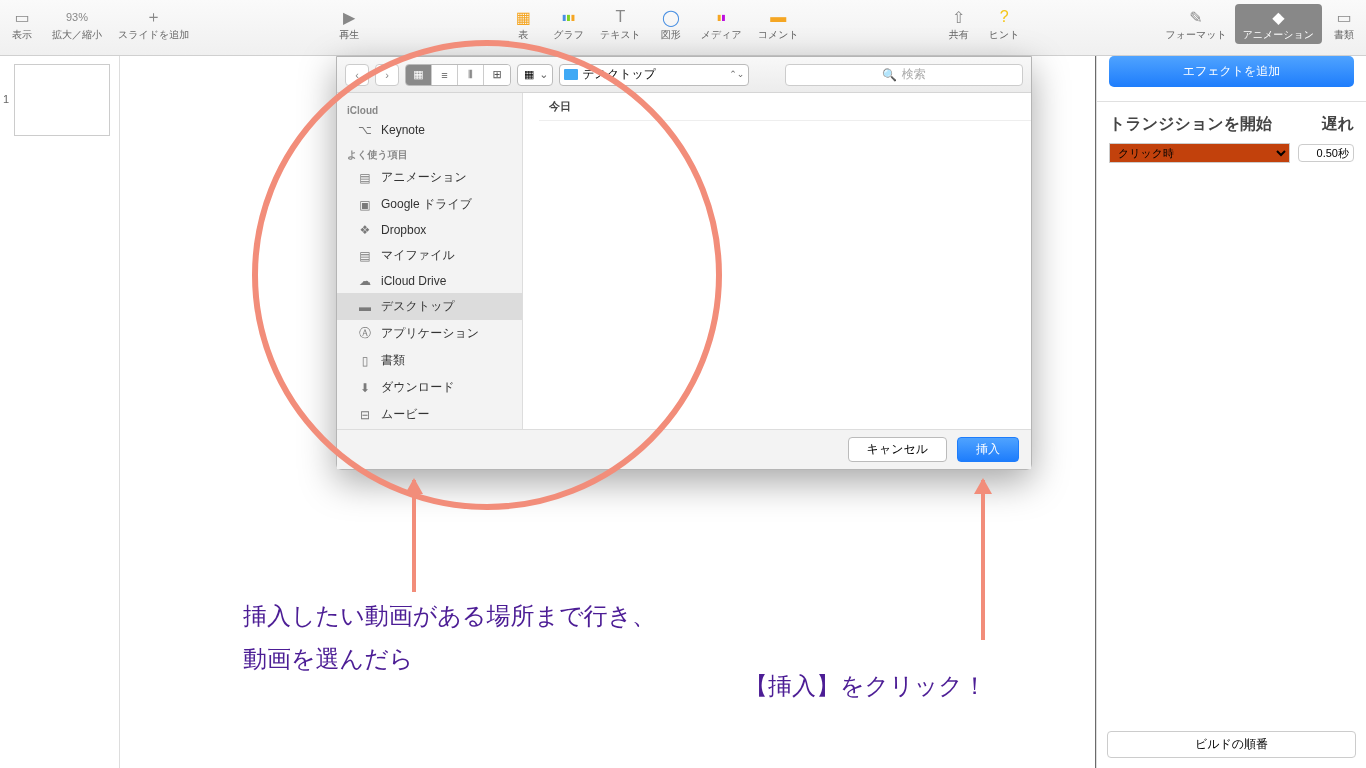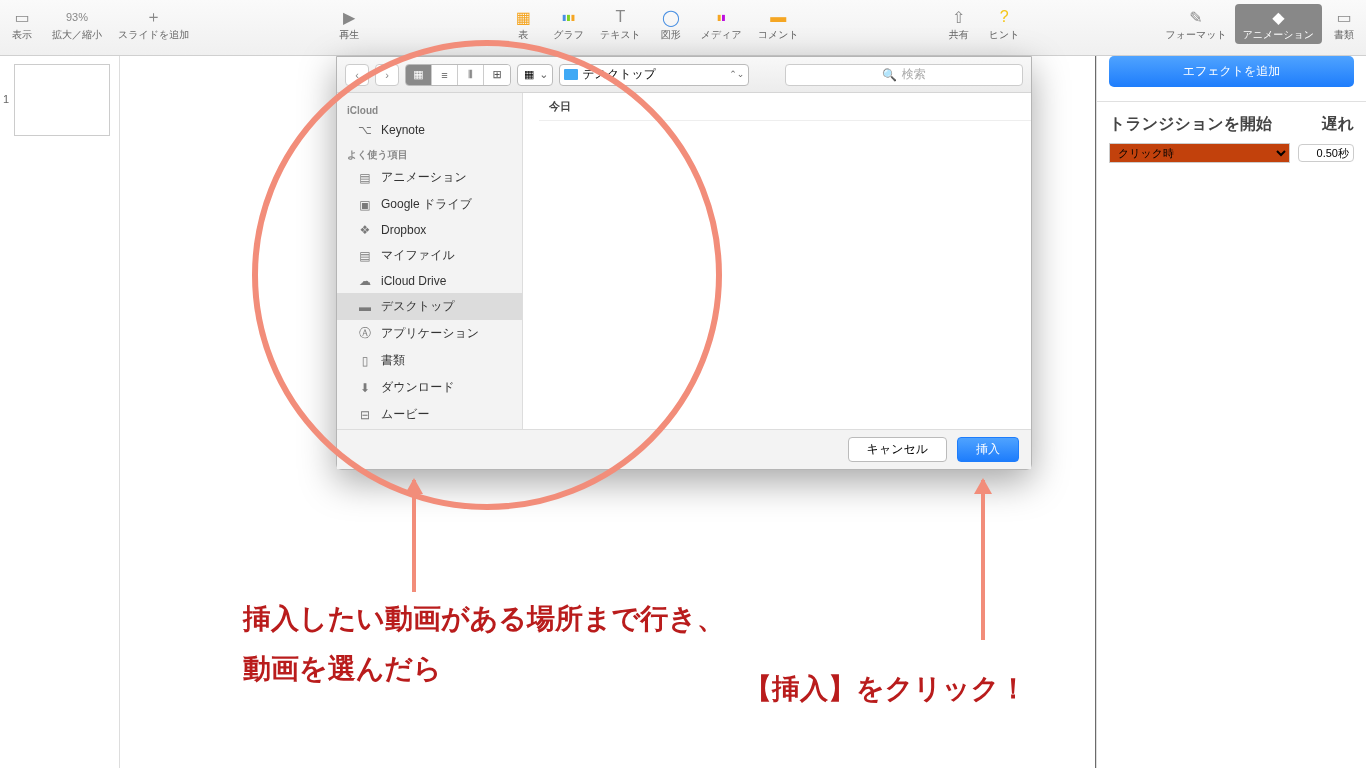--- a/index.html
+++ b/index.html
@@ -66,21 +66,21 @@
 .dlg-ftr{height:40px;border-top:1px solid #ddd;background:#f3f3f3;display:flex;align-items:center;justify-content:flex-end;padding:0 12px;gap:10px;}
 .dlg-ftr button{font-size:12px;padding:3px 18px;border-radius:4px;border:1px solid #bbb;background:#fff;}
 .dlg-ftr button.primary{background:linear-gradient(#4fa3ff,#1e7dfc);color:#fff;border-color:#1e7dfc;}
 
 
 .circle-ann{position:absolute;top:40px;left:252px;width:470px;height:470px;border:6px solid #f28d7a;border-radius:50%;pointer-events:none;}
 .arrow{position:absolute;width:4px;background:#f28d7a;}
 .arrow::before{content:"";position:absolute;top:-2px;left:-7px;border-left:9px solid transparent;border-right:9px solid transparent;border-bottom:16px solid #f28d7a;}
 .arrow1{left:412px;top:480px;height:112px;}
 .arrow2{left:981px;top:480px;height:160px;}
-.ann-text{position:absolute;color:#b91c1c;font-size:28px;line-height:1.8;font-weight:bold;}
+.ann-text{position:absolute;color:#4c1d95;font-size:24px;line-height:1.8;}
 .ann1{left:243px;top:594px;}
 .ann2{left:744px;top:664px;}
 </style>
 </head>
 <body>
 
 <div class="toolbar">
   <div class="tool-btn">
       <div class="tool-icon gray">▭</div>
       <span>表示</span>
@@ -164,20 +164,23 @@
   <div class="inspector">
     <button class="insp-btn">エフェクトを追加</button>
     <div class="insp-div"></div>
     <div class="insp-row">
       <div class="insp-lbl" style="flex:1">トランジションを開始</div>
       <div class="insp-lbl">遅れ</div>
     </div>
     <div class="insp-row">
       <select class="insp-sel"><option>クリック時</option></select>
       <input class="insp-num" value="0.50秒" style="">
+    </div>
+    <div class="insp-bottom">
+      <button>ビルドの順番</button>
     </div>
   </div>
 </div>
 
 <div class="dialog">
   <div class="dlg-tb">
     <div class="nav-btn">‹</div>
     <div class="nav-btn">›</div>
     <div class="view-seg">
       <div class="act">▦</div>

